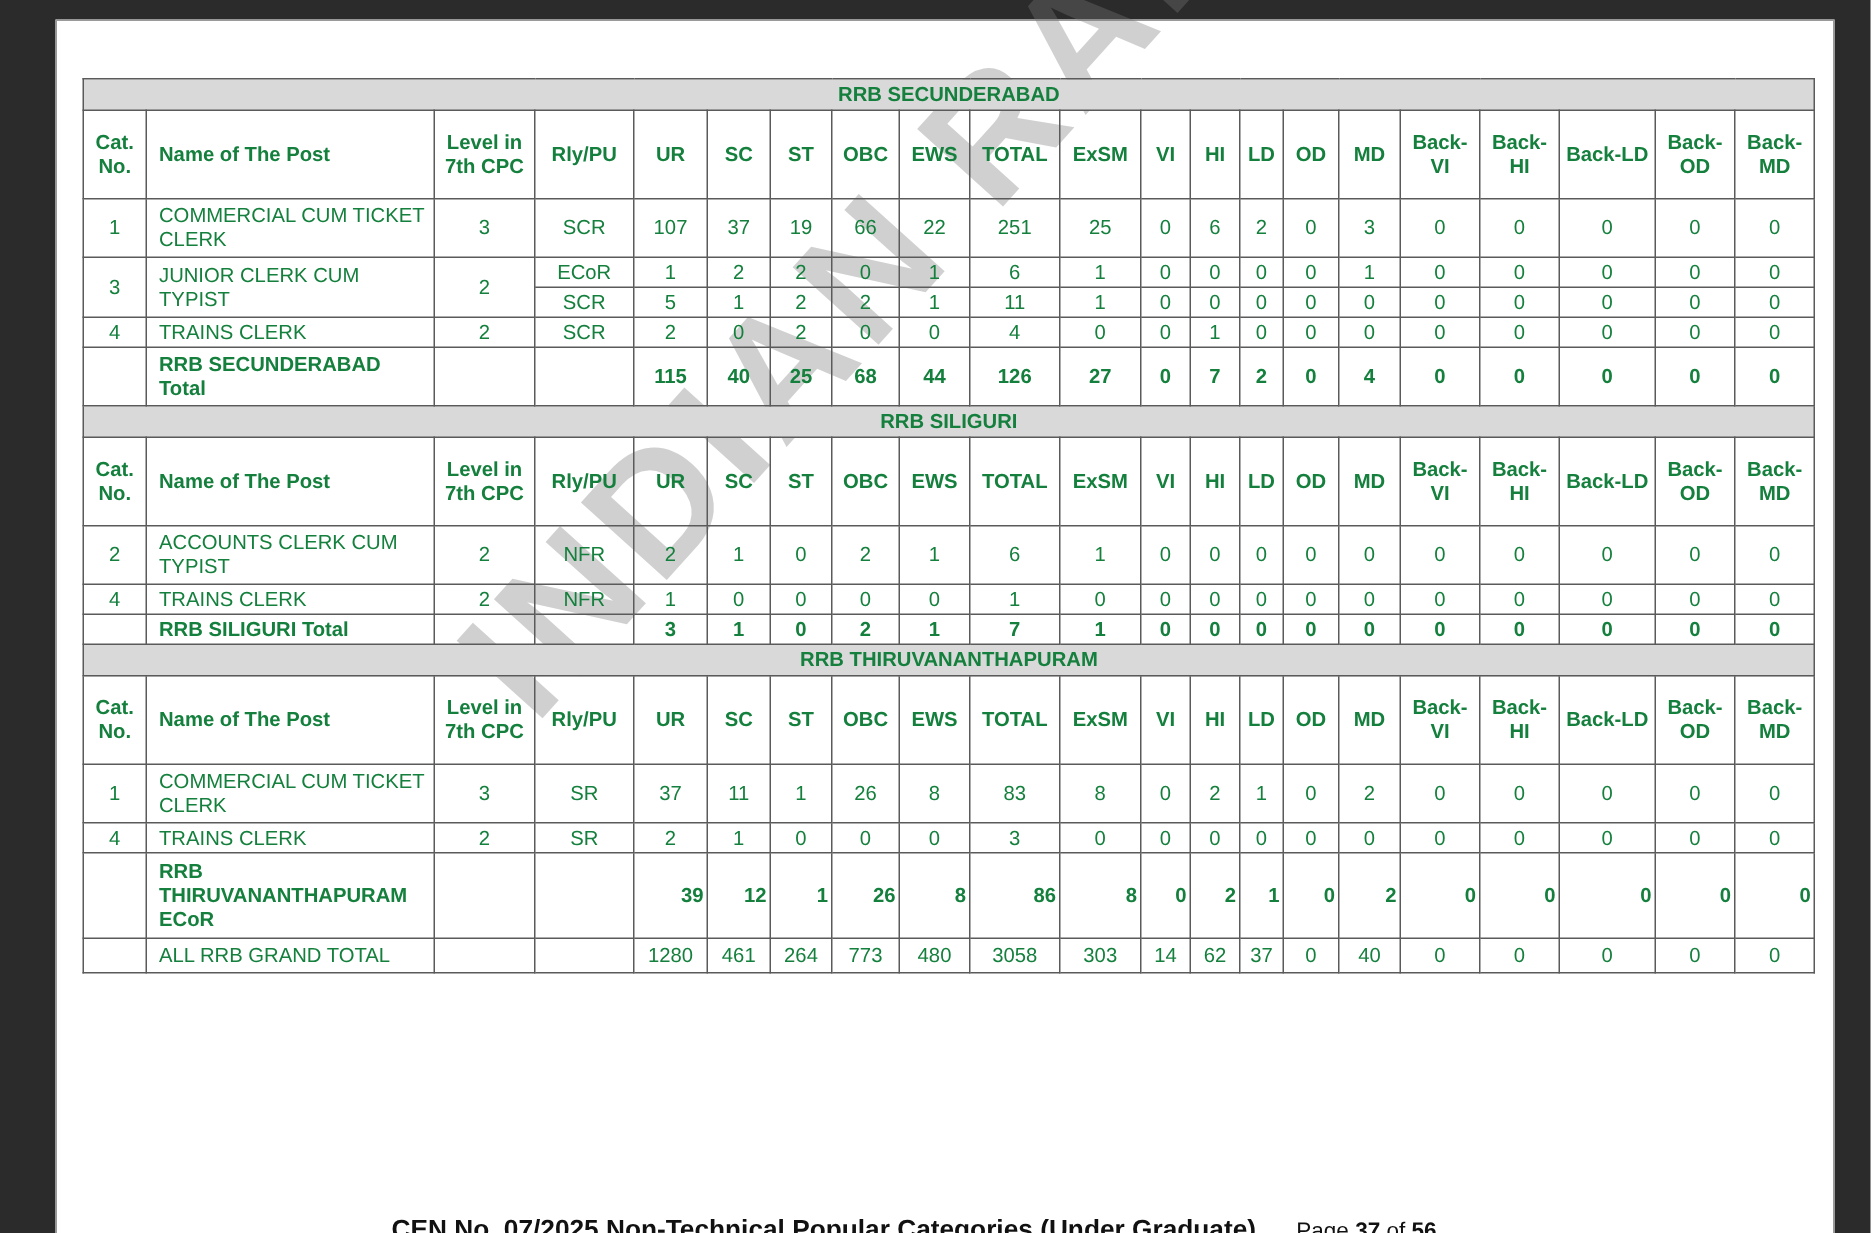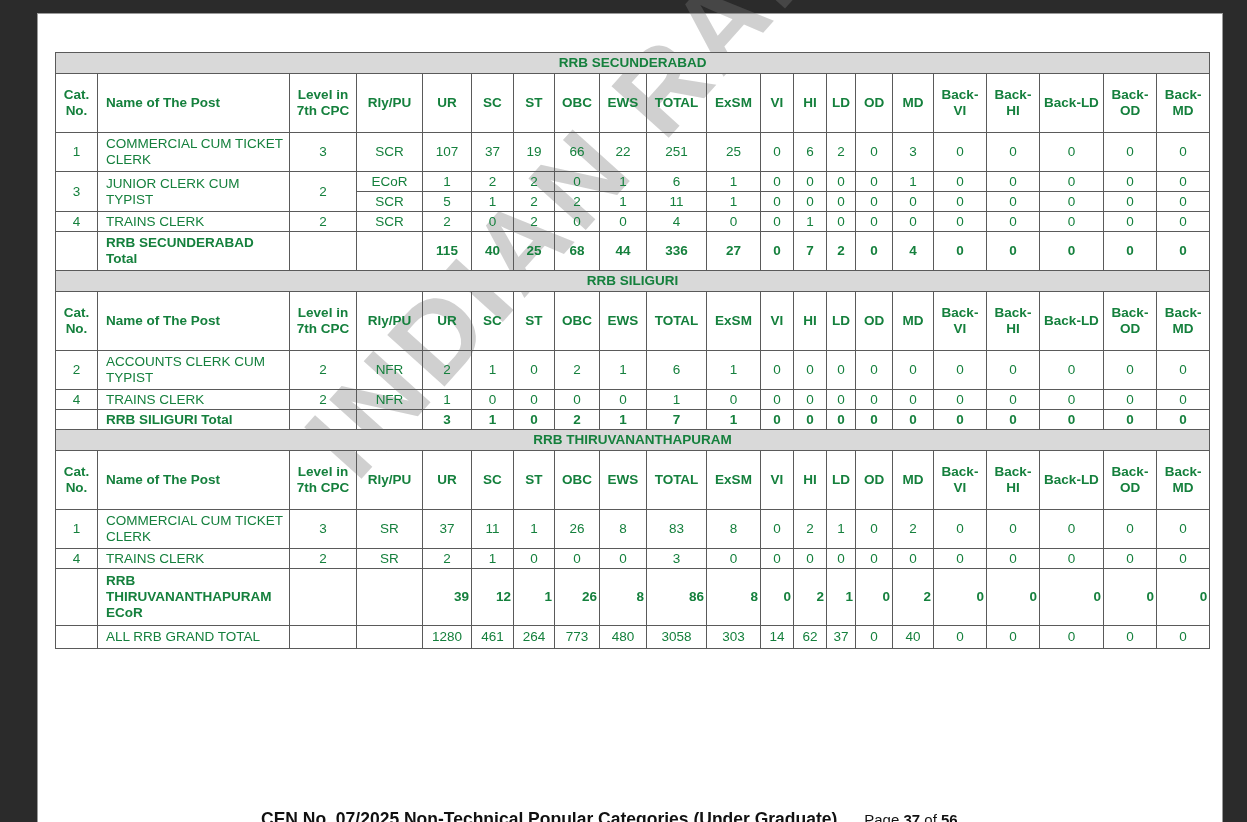--- a/index.html
+++ b/index.html
@@ -200,21 +200,21 @@
         <tr class="tot tot2">
           <td></td>
           <td class="name">RRB SECUNDERABAD Total</td>
           <td></td>
           <td></td>
           <td>115</td>
           <td>40</td>
           <td>25</td>
           <td>68</td>
           <td>44</td>
-          <td>336</td>
+          <td>126</td>
           <td>27</td>
           <td>0</td>
           <td>7</td>
           <td>2</td>
           <td>0</td>
           <td>4</td>
           <td>0</td>
           <td>0</td>
           <td>0</td>
           <td>0</td>

